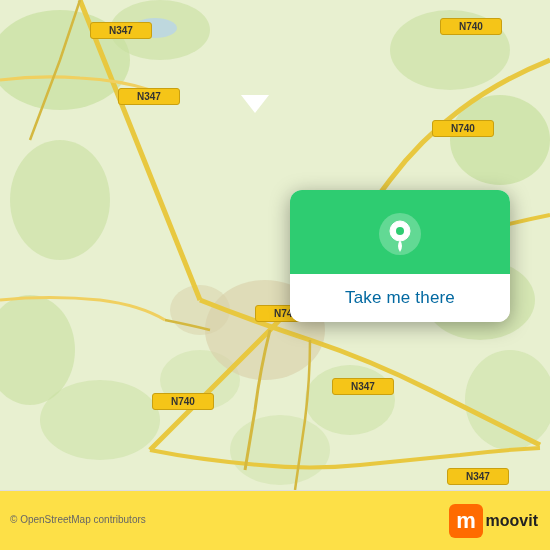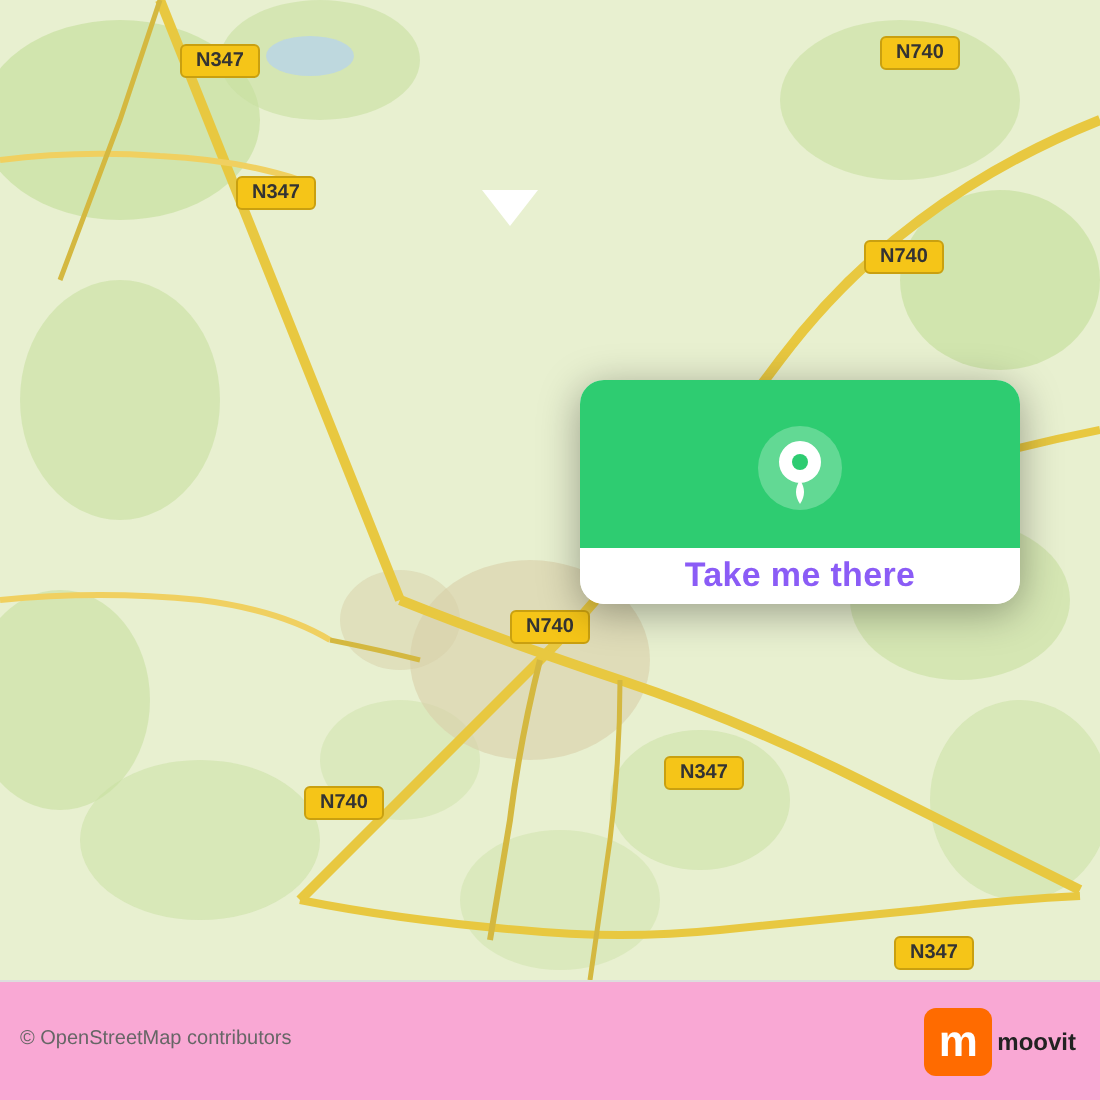--- a/index.html
+++ b/index.html
@@ -28,21 +28,21 @@
       top: 0; left: 0;
     }
 
     
     .road-label {
       position: absolute;
       background: #f5c518;
       color: #333;
       font-size: 10px;
       font-weight: bold;
-      padding: 2px 7px;
+      padding: 2px 18px;
       border-radius: 3px;
       border: 1px solid #c9a010;
     }
 
     
     .popup-card {
       position: absolute;
       top: 95px;
       left: 145px;
       width: 220px;
@@ -67,34 +67,34 @@
     .pin-icon {
       width: 44px;
       height: 44px;
     }
 
     .popup-button {
       background: white;
       border: none;
       border-radius: 0 0 12px 12px;
       width: 100%;
-      padding: 4px 20px;
+      padding: 14px 20px;
       font-size: 17px;
-      font-weight: 700;
-      color: #8b5cf6;
+      font-weight: 400;
+      color: #0369a1;
       cursor: pointer;
       text-align: center;
       letter-spacing: 0.01em;
     }
 
     
     .footer-bar {
       width: 550px;
       height: 60px;
-      background: #f9a8d4;
+      background: #fde047;
       border-top: 1px solid #ddd;
       display: flex;
       align-items: center;
       justify-content: space-between;
       padding: 0 12px 0 10px;
     }
 
     .footer-left {
       display: flex;
       flex-direction: column;
@@ -126,21 +126,21 @@
       width: 34px;
       height: 34px;
       border-radius: 6px;
       display: flex;
       align-items: center;
       justify-content: center;
       letter-spacing: -1px;
     }
 
     .moovit-text {
-      font-size: 12px;
+      font-size: 16px;
       font-weight: 700;
       color: #222;
     }
 
     
     .popup-wrapper {
       position: absolute;
       top: 95px;
       left: 145px;
       width: 220px;

